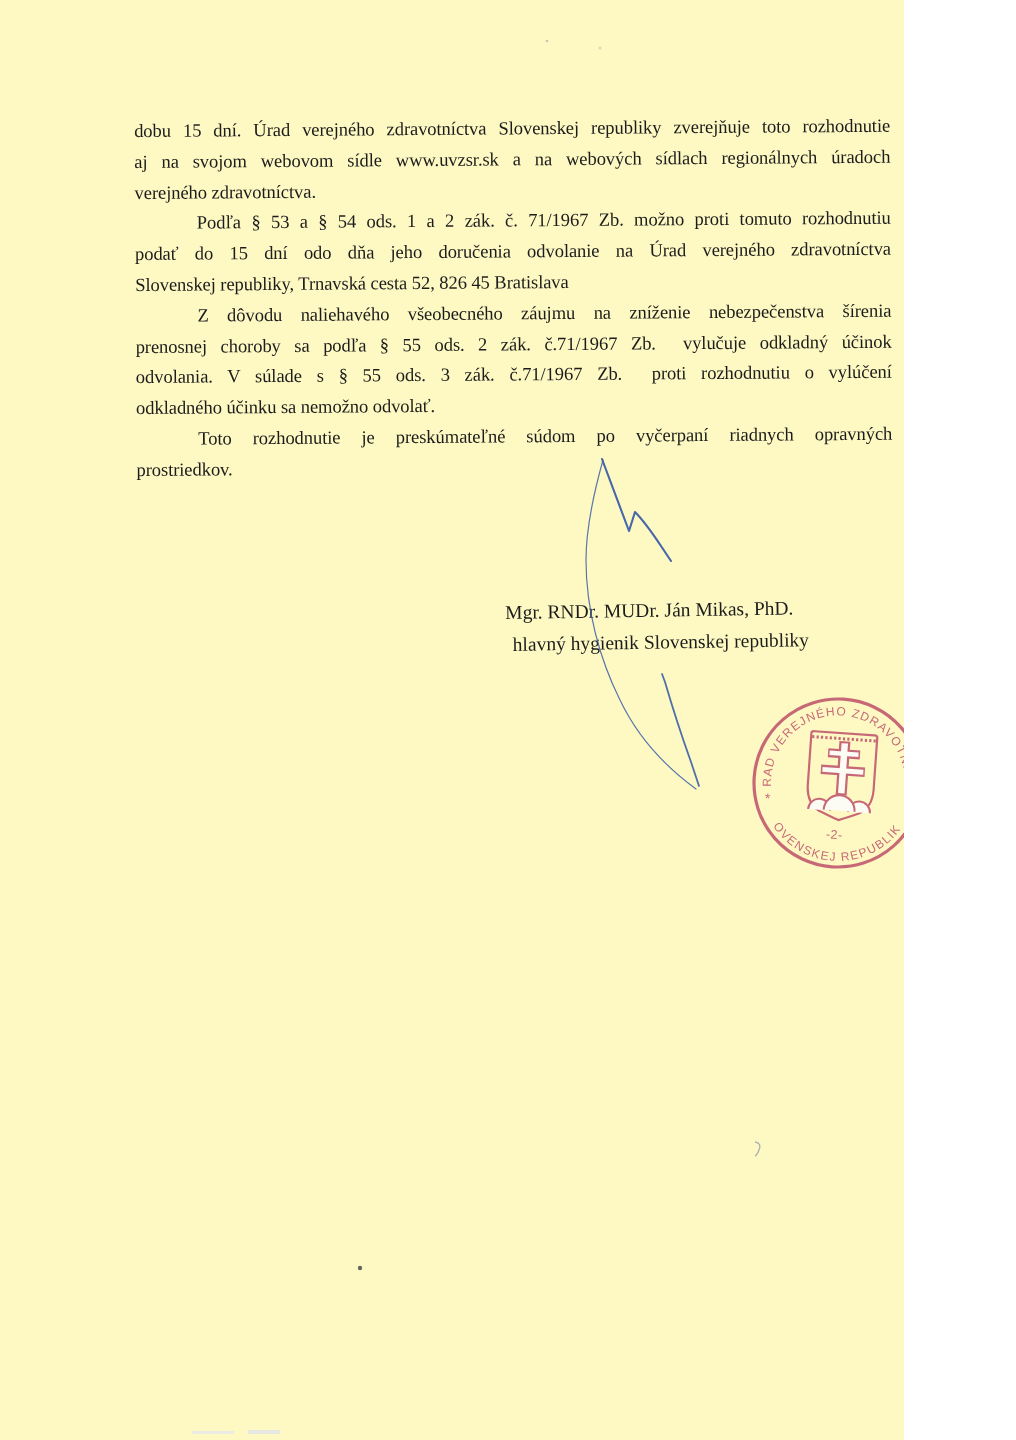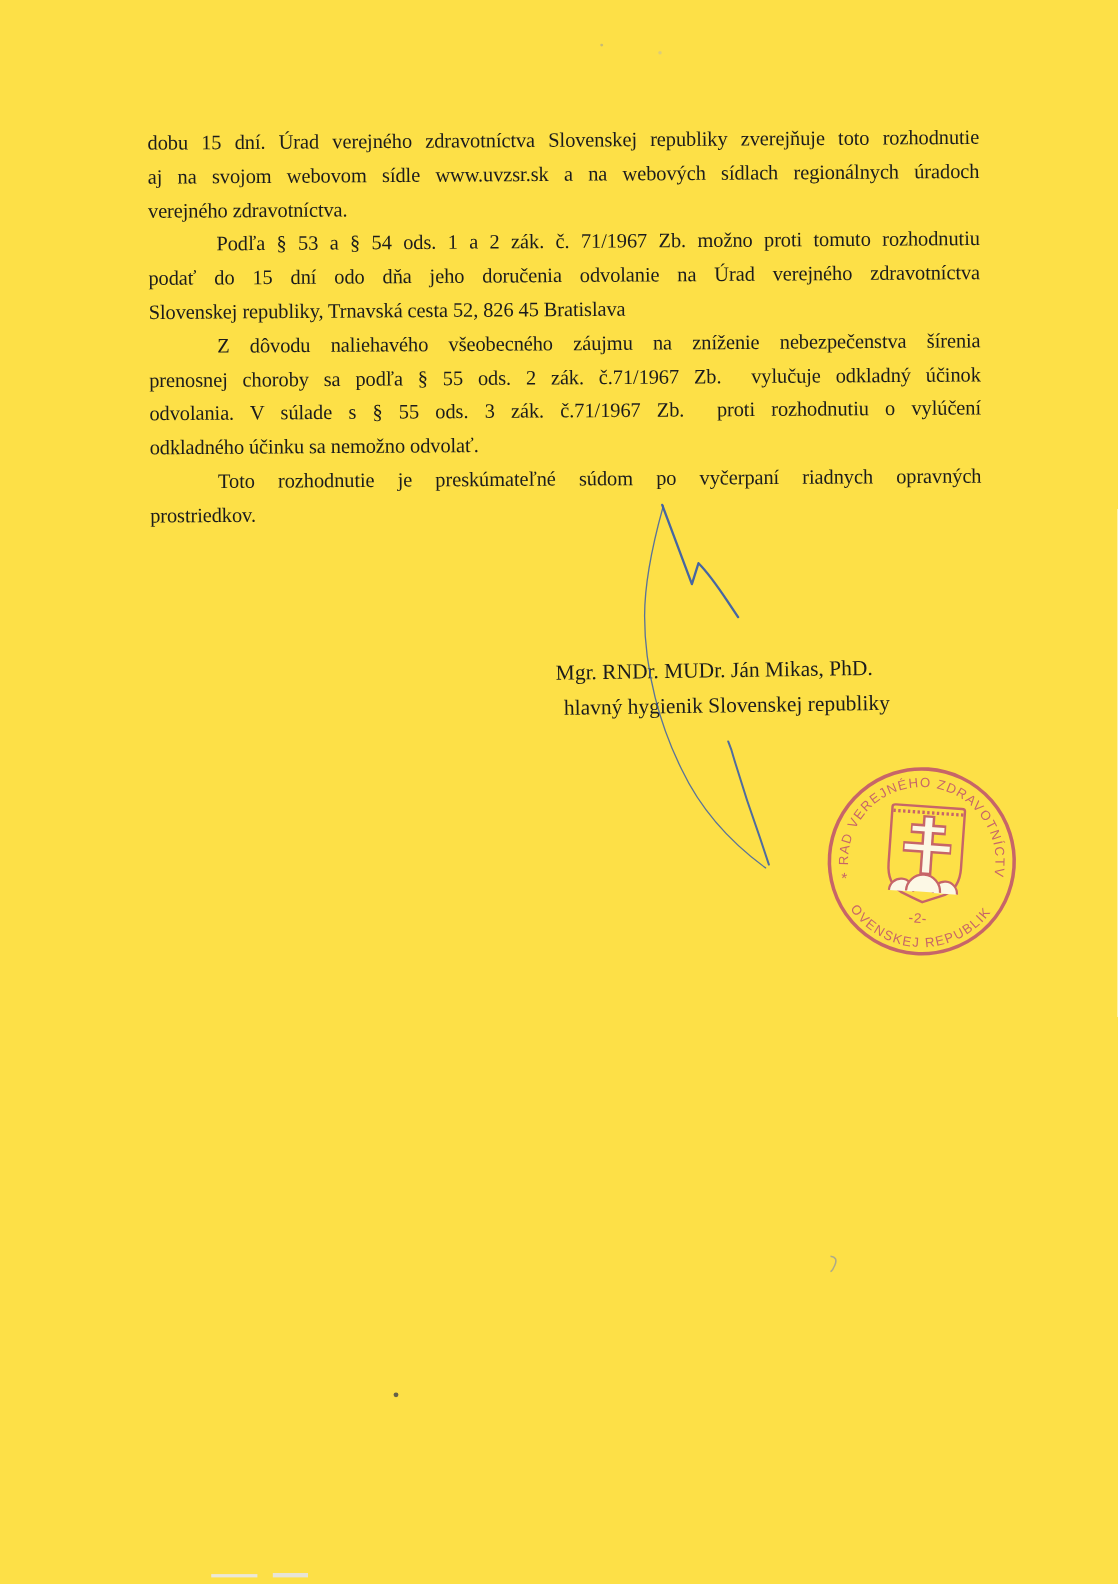--- a/index.html
+++ b/index.html
@@ -1,20 +1,20 @@
 <!DOCTYPE html>
 <html><head>
 <meta charset="utf-8">
 <style>
   html, body { margin: 0; padding: 0; background: #ffffff; }
   .page {
     position: relative;
-    width: 1016px;
+    width: 904px;
     height: 1440px;
-    background: #fde047;
+    background: #fef9c3;
     overflow: hidden;
     font-family: "Liberation Serif", serif;
   }
   #text-block {
     position: absolute;
     left: 134px;
     top: 116px;
     width: 756px;
     font-size: 18.6px;
     line-height: 30.8px;

